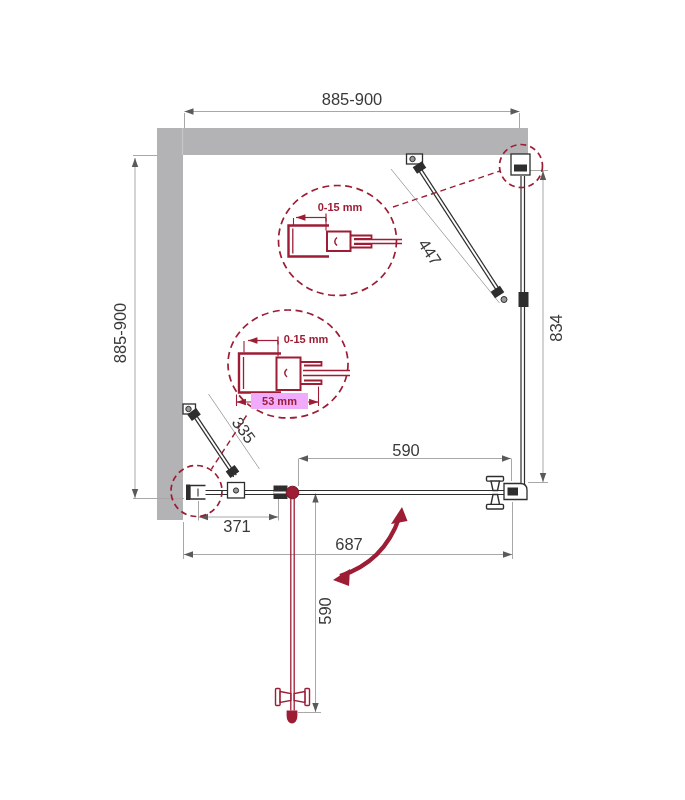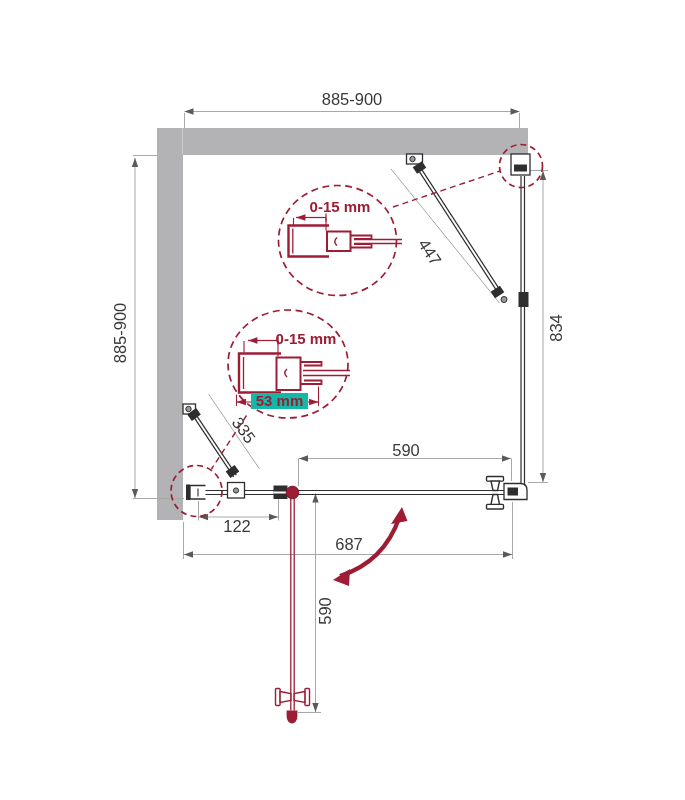--- a/index.html
+++ b/index.html
@@ -2,25 +2,25 @@
 <html><head>
 <meta charset="utf-8">
 <style>
   html,body{margin:0;padding:0;background:#fff;}
   #stage{position:relative;width:685px;height:800px;background:#ffffff;overflow:hidden;
          font-family:"Liberation Sans",sans-serif;}
   #stage svg{position:absolute;left:0;top:0;}
   .lbl{position:absolute;height:20px;line-height:20px;text-align:center;
        font-size:16.5px;color:#3a3a3a;pointer-events:none;white-space:nowrap;}
   .lbl-red{position:absolute;height:16px;line-height:16px;text-align:center;
-       font-size:15px;font-weight:bold;color:#9d1d35;pointer-events:none;white-space:nowrap;}
+       font-size:11px;font-weight:bold;color:#9d1d35;pointer-events:none;white-space:nowrap;}
   .rot-ccw{transform:rotate(-90deg);}
   .rot57{transform:rotate(57deg);}
   .rot54{transform:rotate(54deg);}
-  .bg-white{background:#14b8a6;}
+  .bg-white{background:#f0abfc;}
 </style>
 </head>
 <body>
 
 <div id="stage">
 
 <svg width="685" height="800" viewBox="0 0 685 800">
   <defs>
     <marker id="arr" viewBox="0 0 10 8" markerWidth="10" markerHeight="8" refX="9.5" refY="4" orient="auto-start-reverse">
       <path d="M9.5,4 L0.5,0.8 L0.5,7.2 Z" fill="#5a5a5a"></path>
@@ -198,21 +198,21 @@
 <div class="lbl rot-ccw" style="left:40px;top:323px;width:160px">885-900</div>
 
 <div class="lbl rot-ccw" style="left:476px;top:318px;width:160px">834</div>
 
 <div class="lbl rot57" style="left:380px;top:242px;width:100px">447</div>
 
 <div class="lbl rot54" style="left:194px;top:420px;width:100px">335</div>
 
 <div class="lbl" style="left:326px;top:440px;width:160px">590</div>
 
-<div class="lbl" style="left:157px;top:516px;width:160px">122</div>
+<div class="lbl" style="left:157px;top:516px;width:160px">371</div>
 
 <div class="lbl" style="left:269px;top:534px;width:160px">687</div>
 
 <div class="lbl rot-ccw" style="left:245px;top:601px;width:160px">590</div>
 
 <div class="lbl-red" style="left:290px;top:199px;width:100px">0-15 mm</div>
 
 <div class="lbl-red" style="left:256px;top:331px;width:100px">0-15 mm</div>
 
 <div class="lbl-red bg-white" style="left:251px;top:393px;width:57px">53 mm</div>

